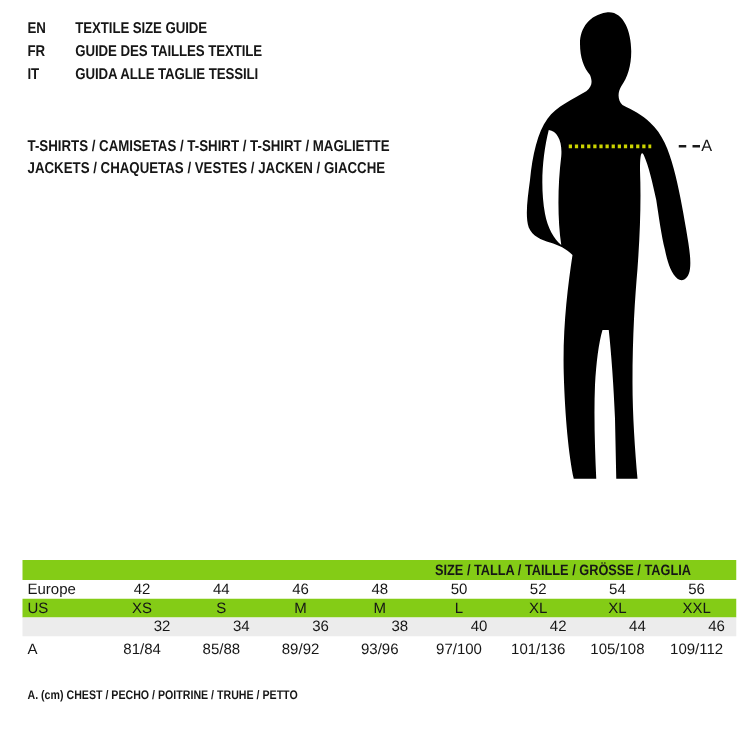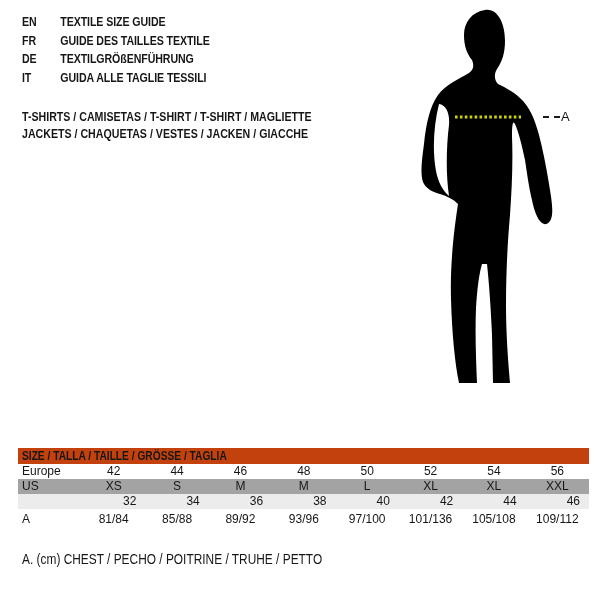--- a/index.html
+++ b/index.html
@@ -31,31 +31,30 @@
 
   
   .size-table { position:absolute; left:18px; top:448px; width:571px; font-size:12px; }
   .t-header { height:16px; line-height:16px; padding-left:4px; font-weight:700; }
   .t-row { display:grid; grid-template-columns:64px repeat(8, 1fr); height:15px; line-height:15px; }
   .t-row.tall { height:18px; line-height:18px; padding-top:1px; }
   .t-label { text-align:left; padding-left:4px; }
   .t-cell { text-align:center; }
 
   
-  .footnote { position:absolute; left:22px; top:551px; font-size:14px; font-weight:400; }
+  .footnote { position:absolute; left:22px; top:551px; font-size:10px; font-weight:700; }
 </style>
 </head>
 <body>
 
 <div class="canvas">
 
   <div class="lang-list">
     <div class="lang-row"><span class="condensed"><span class="lang-code">EN</span><span>TEXTILE SIZE GUIDE</span></span></div>
     <div class="lang-row"><span class="condensed"><span class="lang-code">FR</span><span>GUIDE DES TAILLES TEXTILE</span></span></div>
-    <div class="lang-row"><span class="condensed"><span class="lang-code">DE</span><span>TEXTILGRÖßENFÜHRUNG</span></span></div>
     <div class="lang-row"><span class="condensed"><span class="lang-code">IT</span><span>GUIDA ALLE TAGLIE TESSILI</span></span></div>
   </div>
 
   <div class="categories">
     <div class="cat-line"><span class="condensed">T-SHIRTS / CAMISETAS / T-SHIRT / T-SHIRT / MAGLIETTE</span></div>
     <div class="cat-line"><span class="condensed">JACKETS / CHAQUETAS / VESTES / JACKEN / GIACCHE</span></div>
   </div>
 
   <svg class="figure-svg" viewBox="0 0 140 380" aria-hidden="true">
     <path fill-rule="evenodd" d="M67,2 C54,4 46,14 46,27 C46,38 49,46 54,52 C56,57 56,61 51,65
@@ -74,35 +73,35 @@
          M21,96 C16,116 14,141 18,163 C20,174 25,183 31,188
          C28,168 28,141 31,117 C32,105 28,97 21,96 Z" fill="#000000"></path>
     <line x1="37" y1="109" x2="103" y2="109" stroke-width="3" stroke-dasharray="2.6 2.3" stroke="#ccd400"></line>
   </svg>
 
   <div class="a-dash"></div>
   <div class="a-label">A</div>
 
 
   <div class="size-table">
-    <div class="t-header" style="background-color: #c2410c;"><span class="condensed">SIZE / TALLA / TAILLE / GRÖSSE / TAGLIA</span></div>
+    <div class="t-header" style="background-color: #84cc16; text-align: right;"><span class="condensed">SIZE / TALLA / TAILLE / GRÖSSE / TAGLIA</span></div>
 
     <div class="t-row">
       <div class="t-label">Europe</div>
       <div class="t-cell">42</div>
       <div class="t-cell">44</div>
       <div class="t-cell">46</div>
       <div class="t-cell">48</div>
       <div class="t-cell">50</div>
       <div class="t-cell">52</div>
       <div class="t-cell">54</div>
       <div class="t-cell">56</div>
     </div>
 
-    <div class="t-row" style="background-color: #a3a3a3;">
+    <div class="t-row" style="background-color: #84cc16;">
       <div class="t-label">US</div>
       <div class="t-cell">XS</div>
       <div class="t-cell">S</div>
       <div class="t-cell">M</div>
       <div class="t-cell">M</div>
       <div class="t-cell">L</div>
       <div class="t-cell">XL</div>
       <div class="t-cell">XL</div>
       <div class="t-cell">XXL</div>
     </div>

